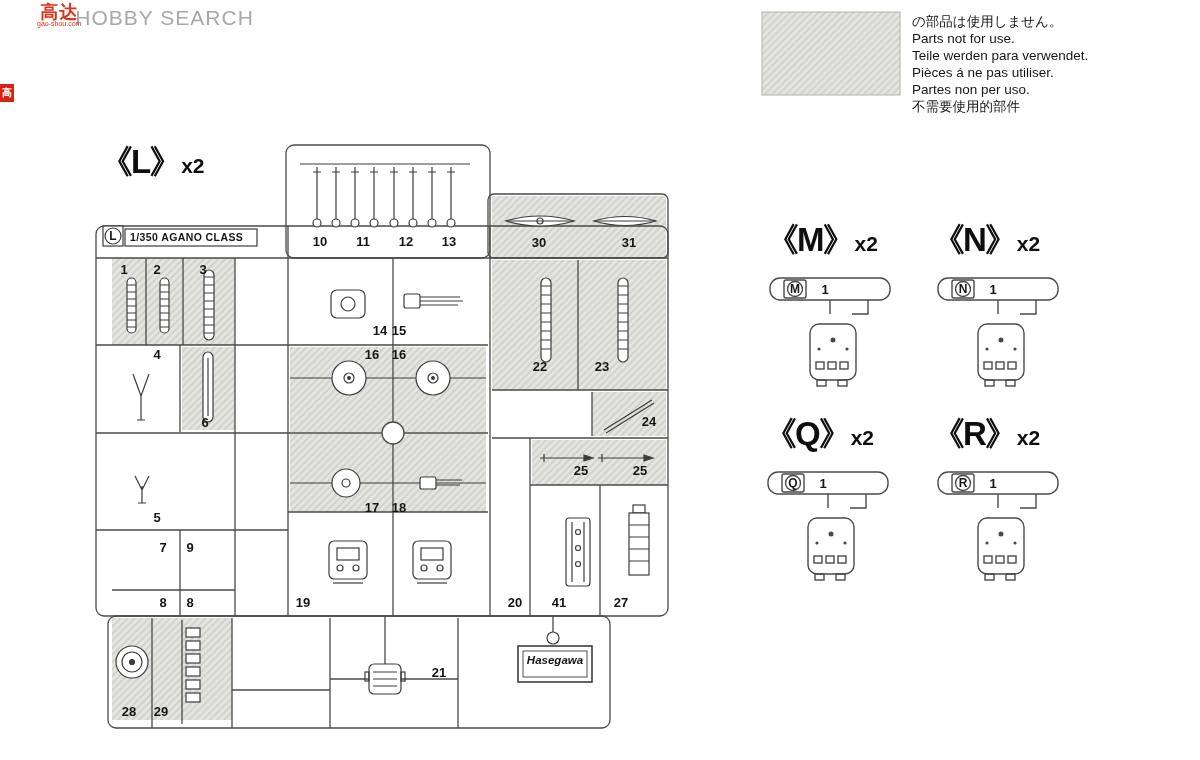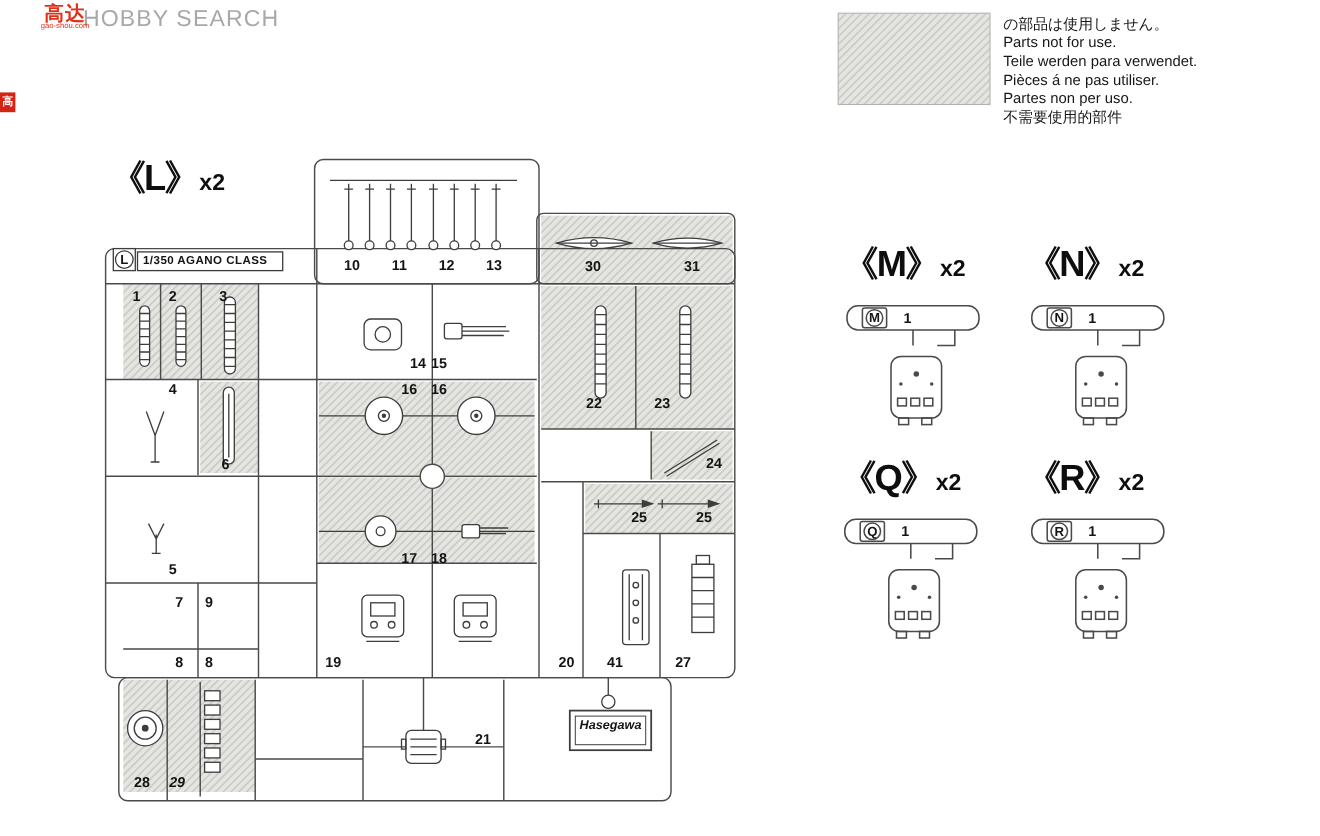--- a/index.html
+++ b/index.html
@@ -334,16 +334,16 @@
     <span class="part-num" style="left: 471px; top: 602px; margin-left: 44px;">20</span>
     <span class="part-num" style="left: 439px; top: 672px;">21</span>
     <span class="part-num" style="left: 540px; top: 366px;">22</span>
     <span class="part-num" style="left: 602px; top: 366px;">23</span>
     <span class="part-num" style="left: 649px; top: 421px;">24</span>
     <span class="part-num" style="left: 581px; top: 470px;">25</span>
     <span class="part-num" style="left: 640px; top: 470px;">25</span>
     <span class="part-num" style="left: 559px; top: 602px;">41</span>
     <span class="part-num" style="left: 621px; top: 602px;">27</span>
     <span class="part-num" style="left: 129px; top: 711px;">28</span>
-    <span class="part-num" style="left: 161px; top: 711px; font-style: italic;">29</span>
+    <span class="part-num" style="left: 161px; top: 711px;">29</span>
     <span class="part-num" style="left: 539px; top: 242px;">30</span>
     <span class="part-num" style="left: 629px; top: 242px;">31</span>
   </div>
 
 </body></html>

